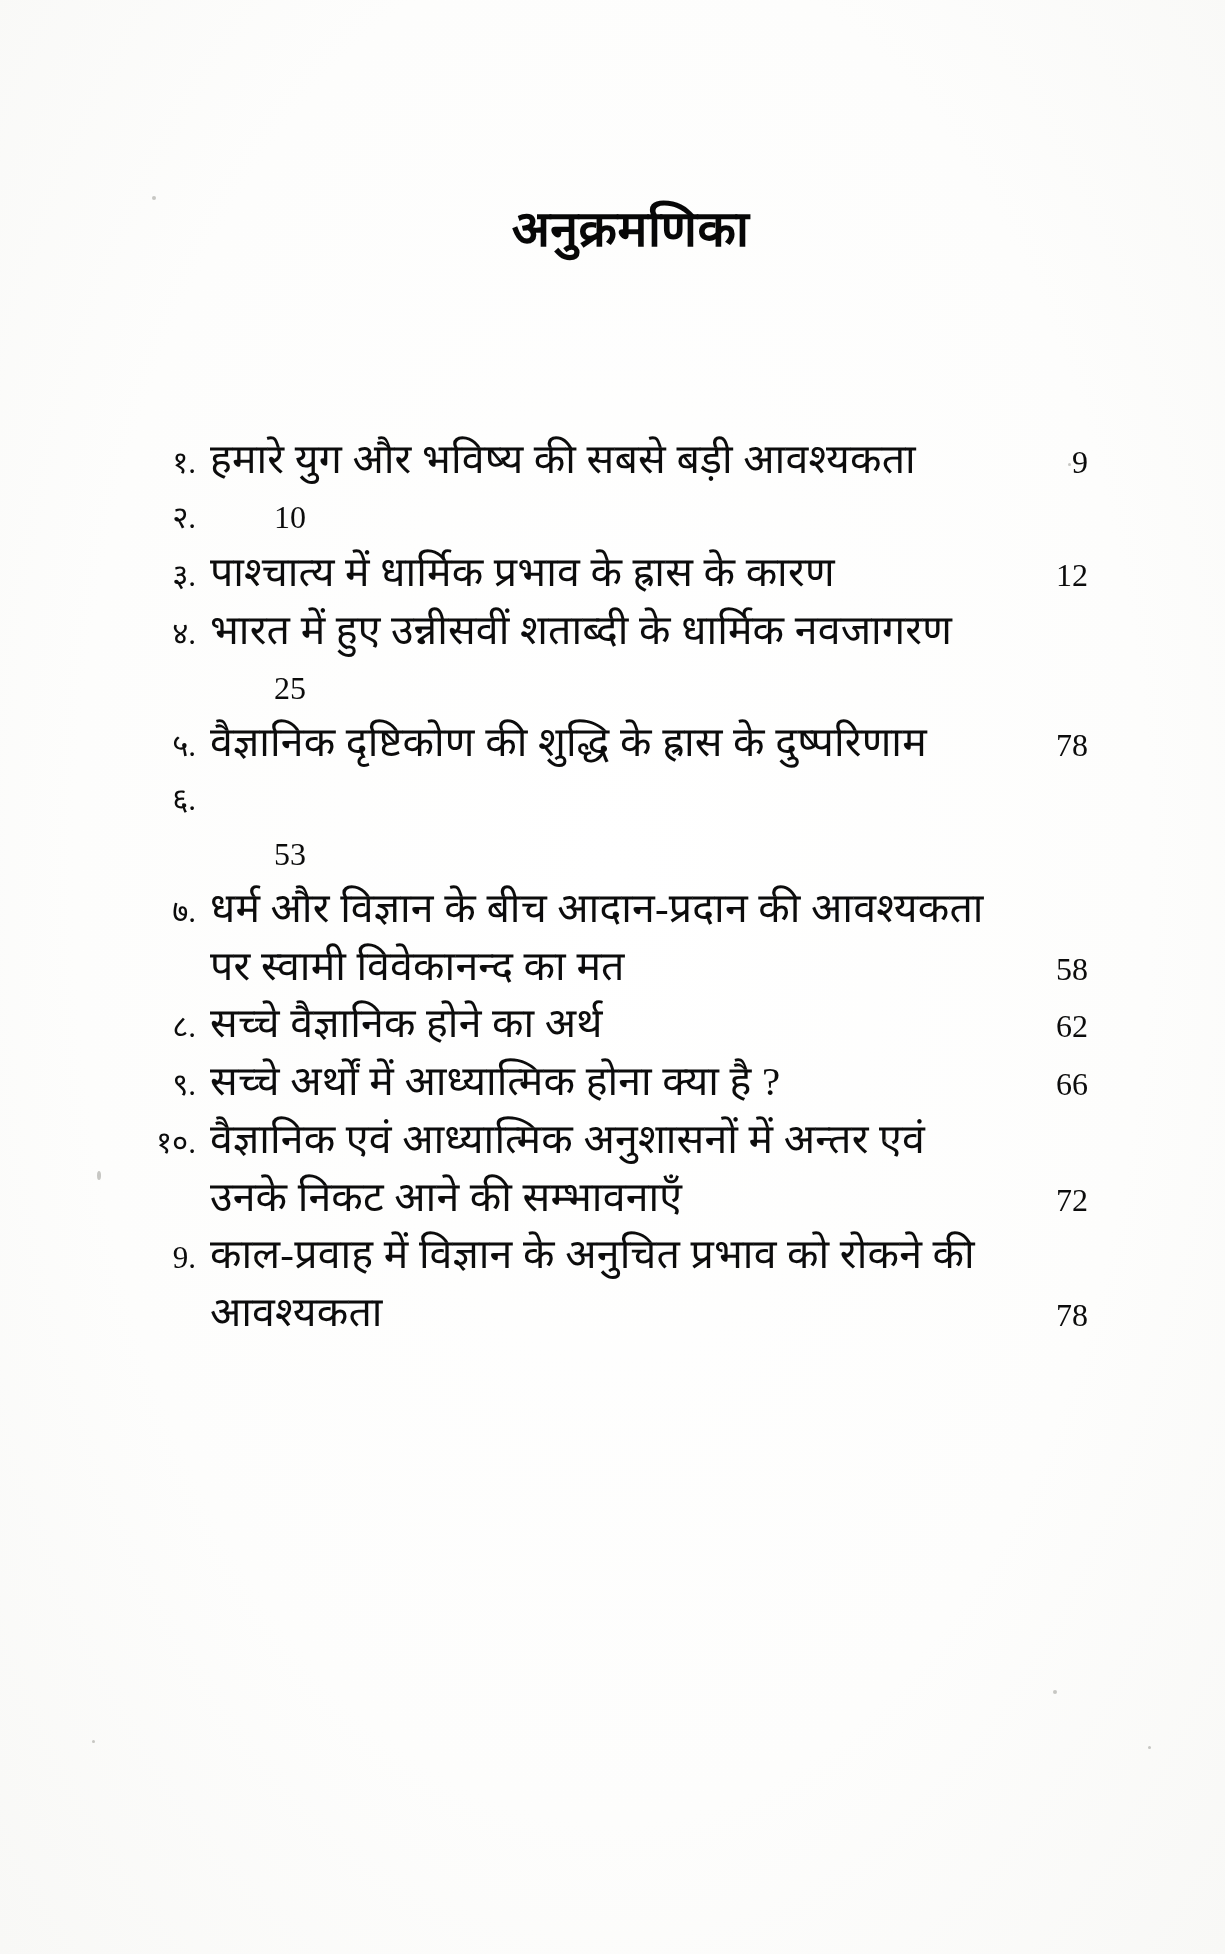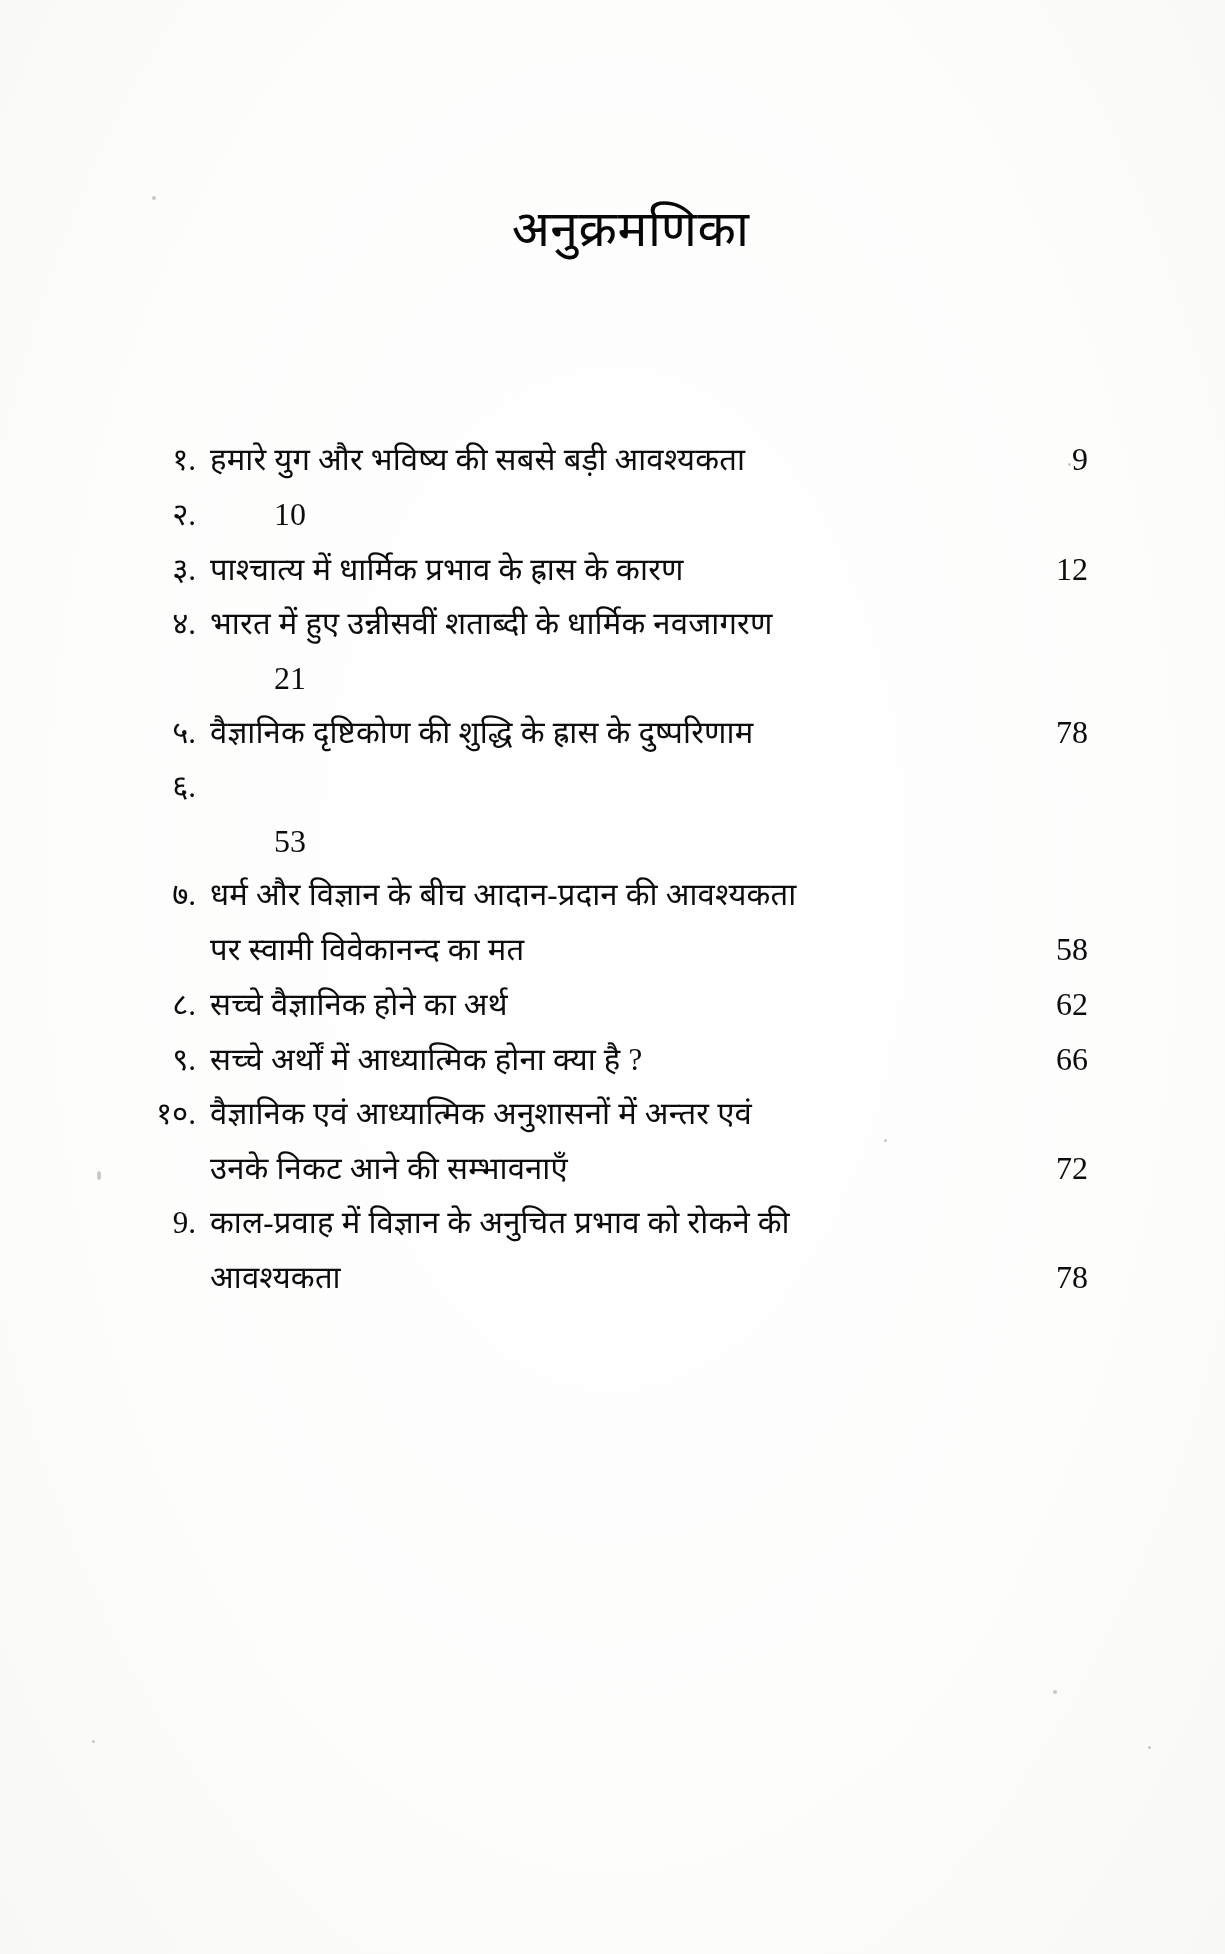--- a/index.html
+++ b/index.html
@@ -36,21 +36,21 @@
   
   .toc-title {
     position: absolute;
     left: 0;
     right: 0;
     top: 168px;
     text-align: center;
     font-family: "Liberation Serif", "DejaVu Serif", serif;
     font-size: 50px;
     line-height: 1.1;
-    font-weight: 400;
+    font-weight: 700;
     letter-spacing: 0.5px;
     color: #070707;
     padding-left: 36px;
   }
 
   
   .toc {
     position: absolute;
     left: 128px;
     top: 432px;
@@ -80,21 +80,21 @@
     font-family: "Liberation Serif", "DejaVu Serif", serif;
     white-space: nowrap;
   }
 
   .toc-num.blank {
     visibility: hidden;
   }
 
   .toc-text {
     flex: 1 1 auto;
-    font-size: 31px;
+    font-size: 41px;
     line-height: 54px;
     color: #0c0c0c;
     white-space: nowrap;
     font-family: "Liberation Serif", "DejaVu Serif", serif;
     letter-spacing: 0.2px;
   }
 
   .toc-page {
     flex: 0 0 96px;
     text-align: right;
@@ -147,21 +147,21 @@
         </div>
       </div>
       <div class="toc-entry">
         <div class="toc-line">
           <span class="toc-num">४.</span>
           <span class="toc-text">भारत में हुए उन्नीसवीं शताब्दी के धार्मिक नवजागरण</span>
           <span class="toc-page empty"></span>
         </div>
         <div class="toc-line">
           <span class="toc-num blank"></span>
-          <span class="toc-page">21</span>
+          <span class="toc-page">25</span>
         </div>
       </div>
       <div class="toc-entry">
         <div class="toc-line">
           <span class="toc-num">५.</span>
           <span class="toc-text">वैज्ञानिक दृष्टिकोण की शुद्धि के ह्रास के दुष्परिणाम</span>
           <span class="toc-page">78</span>
         </div>
       </div>
       <div class="toc-entry">

